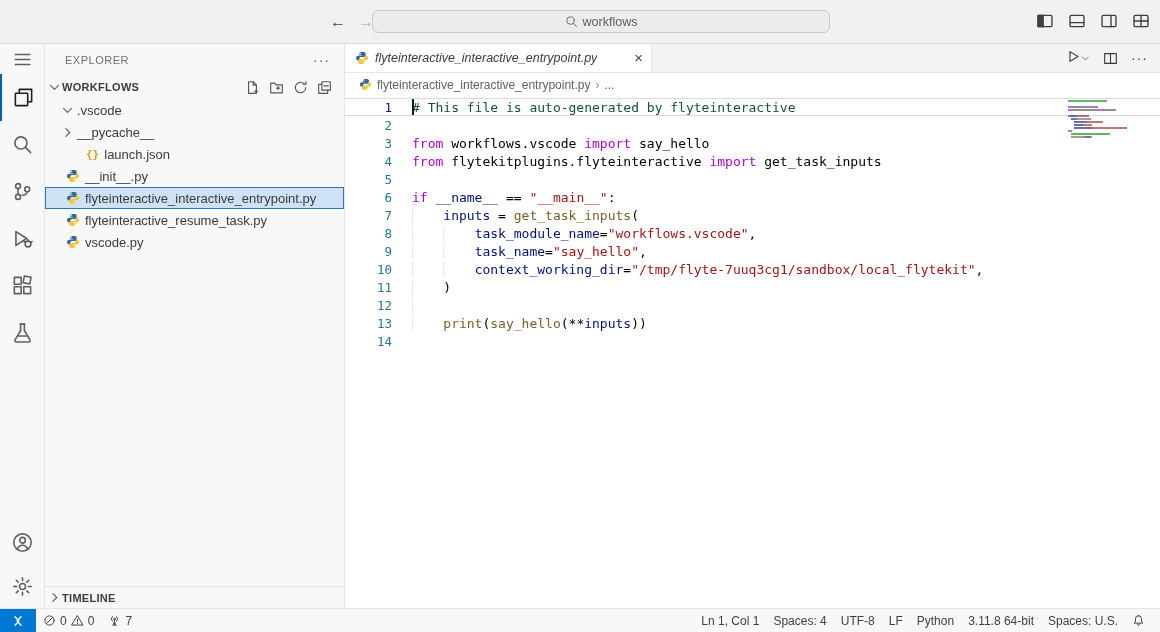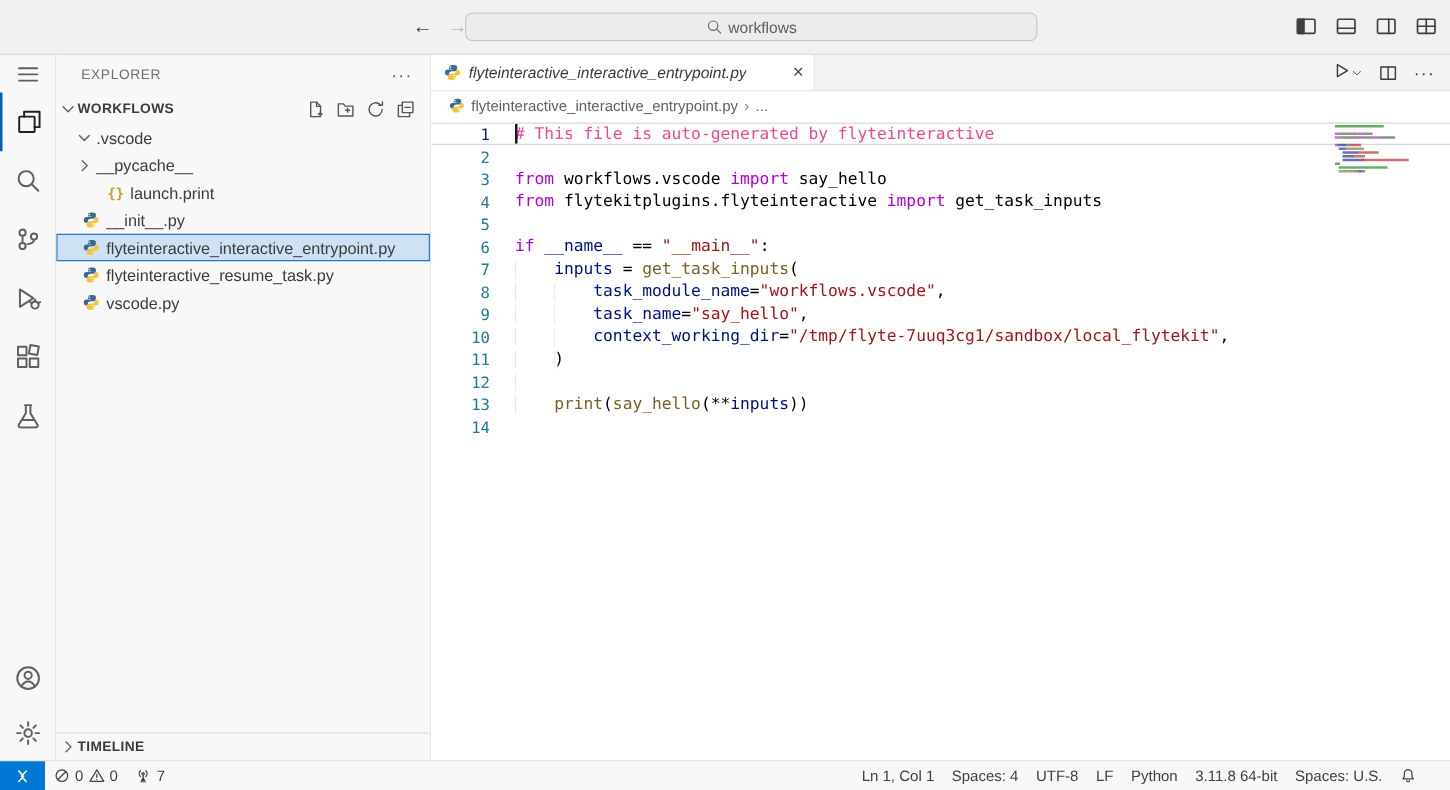--- a/index.html
+++ b/index.html
@@ -72,21 +72,21 @@
   .breadcrumbs .bc-ic { display:flex; }
   .breadcrumbs .bc-ic svg { width:13px; height:13px; }
   .bc-sep { color:#8a8a8a; }
   .code-area { flex:1; position:relative; font-family:"DejaVu Sans Mono", monospace; font-size:13px; padding-top:2px; overflow:hidden; }
   .code-line { height:18px; display:flex; align-items:center; position:relative; }
   .code-line.current::after { content:""; position:absolute; left:0; right:0; top:0; bottom:0; border-top:1px solid #d9d9d9; border-bottom:1px solid #d9d9d9; pointer-events:none; }
   .line-num { flex:0 0 47px; width:47px; text-align:right; color:#237893; font-size:12.5px; }
   .current .line-num { color:#0b216f; }
   .line-content { padding-left:20px; white-space:pre; }
   .caret { position:absolute; left:67px; top:1px; width:1.5px; height:16px; background:#1a1a1a; }
-  .tok-comment { color:#ec4899; }
+  .tok-comment { color:#14532d; }
   .tok-keyword { color:#af00db; }
   .tok-string { color:#a31515; }
   .tok-variable { color:#001080; }
   .tok-function { color:#795e26; }
   .tok-plain { color:#000000; }
   .indent-ws { background-image:linear-gradient(90deg,#e8e8e8 1px,transparent 1px); background-size:4ch 100%; }
 
   
   .minimap { position:absolute; top:4px; right:16px; width:76px; cursor:pointer; }
   .mm-line { height:2px; margin-bottom:1px; white-space:nowrap; font-size:0; }
@@ -97,21 +97,21 @@
   .mm-variable { background:#001080; opacity:.6; }
   .mm-function { background:#795e26; opacity:.6; }
   .mm-plain { background:#444; opacity:.6; }
 
   
   .statusbar { flex:0 0 24px; background:#f8f8f8; border-top:1px solid #e5e5e5; display:flex; align-items:stretch; font-size:12px; color:#414141; }
   .sb-remote { width:36px; background:#0078d4; color:#fff; display:flex; align-items:center; justify-content:center; cursor:pointer; }
   .sb-remote svg { width:14px; height:14px; stroke-width:1.5; }
   .sb-item { display:flex; align-items:center; gap:4px; padding:0 7px; cursor:pointer; white-space:nowrap; }
   .sb-item svg { width:13px; height:13px; }
-  .sb-right { margin-left:auto; display:flex; align-items:stretch; padding-right:20px; }
+  .sb-right { margin-left:auto; display:flex; align-items:stretch; padding-right:8px; }
   .sb-right-items { display:flex; align-items:stretch; }
 </style>
 </head>
 <body>
 
 <div class="app">
 
   <div class="titlebar">
     <div class="nav-arrows">
       <span class="back">←</span>
@@ -293,21 +293,21 @@
               <svg width="16" height="16" viewBox="0 0 16 16" fill="none" stroke="currentColor" stroke-width="1.2" stroke-linecap="round" stroke-linejoin="round">
                 <path d="M6.2 3.8L10.4 8l-4.2 4.2"></path>
               </svg>
             </span>
             <span class="label">__pycache__</span>
           </div>
           <div class="tree-row" style="padding-left: 34px;">
             <span class="ficon">
               <span class="json-ic">{}</span>
             </span>
-            <span class="label">launch.print</span>
+            <span class="label">launch.json</span>
           </div>
           <div class="tree-row" style="padding-left: 14px;">
             <span class="ficon">
               <svg width="15" height="15" viewBox="0 0 16 16">
                 <path fill="#366994" d="M7.95 1.2c-1.8 0-3 .75-3 2.05v1.55h3.1v.55H3.6c-1.45 0-2.45 1.05-2.45 2.7 0 1.6 1 2.7 2.45 2.7h1.25V9.3c0-1.35 1.1-2.35 2.45-2.35h2.9c1.15 0 2.05-.95 2.05-2.1V3.25c0-1.3-1.25-2.05-2.7-2.05z"></path>
                 <circle fill="#fff" cx="6.2" cy="3.1" r=".75"></circle>
                 <path fill="#f2c63c" d="M8.05 14.8c1.8 0 3-.75 3-2.05V11.2h-3.1v-.55h4.45c1.45 0 2.45-1.05 2.45-2.7 0-1.6-1-2.7-2.45-2.7h-1.25v1.45c0 1.35-1.1 2.35-2.45 2.35h-2.9c-1.15 0-2.05.95-2.05 2.1v1.6c0 1.3 1.25 2.05 2.7 2.05z"></path>
                 <circle fill="#fff" cx="9.8" cy="12.9" r=".75"></circle>
               </svg>
             </span>

